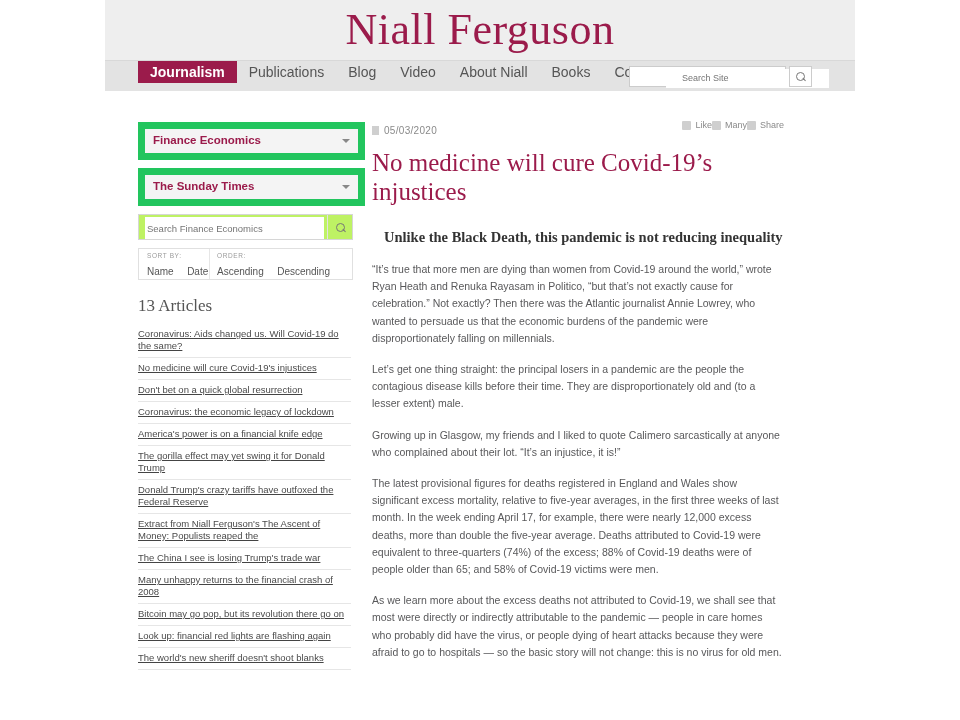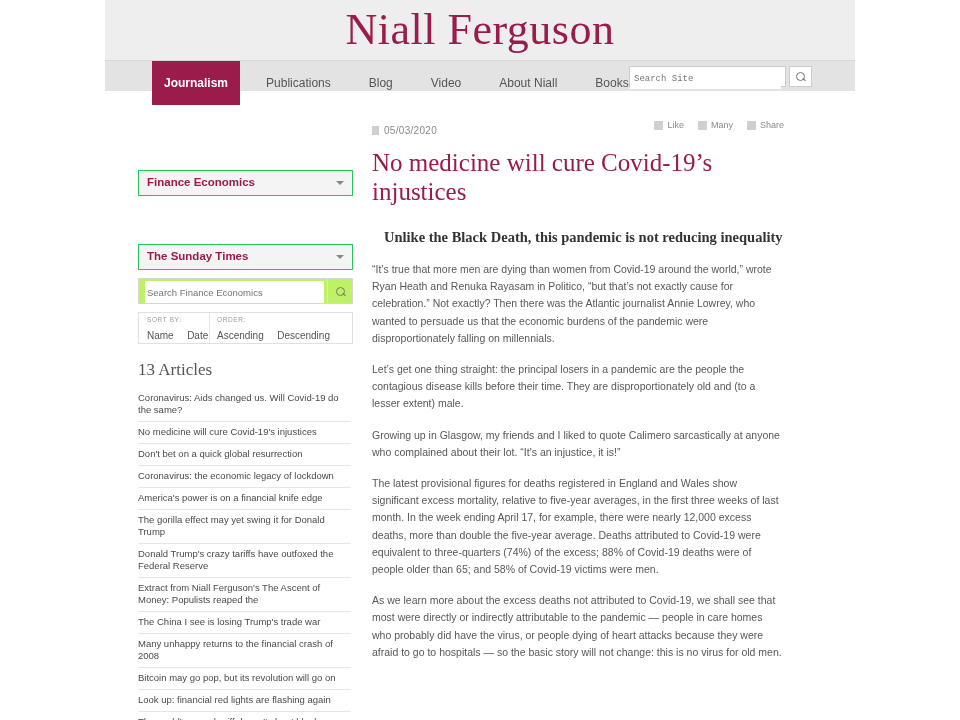--- a/index.html
+++ b/index.html
@@ -55,25 +55,24 @@
     left: 33px;
     top: 0;
     height: 30px;
     display: flex;
     align-items: stretch;
   }
   .nav-item {
     display: flex;
     align-items: center;
     padding: 0 12px;
-    font-size: 12px;
+    font-size: 14px;
     color: #555;
-    height: 44px;
+    height: 22px;
     white-space: nowrap;
-    margin-left: 14px;
   }
   .nav-item.active {
     background: #9b1b4b;
     color: #ffffff;
     font-weight: bold;
   }
   .nav-social {
     display: flex;
     align-items: center;
     gap: 5px;
@@ -98,22 +97,23 @@
     background: #ffffff;
     border: 1px solid #cccccc;
   }
   .search-box input {
     border: 0;
     outline: none;
     width: 145px;
     height: 17px;
     font-size: 9px;
     color: #999;
-    padding-left: 4px;
-    font-family: Liberation Mono, monospace;
+    padding-left: 16px;
+    font-family: Liberation Sans, sans-serif;
+    margin-left: 36px;
   }
   .search-btn {
     position: absolute;
     left: 684px;
     top: 5px;
     width: 21px;
     height: 19px;
     background: #ffffff;
     border: 1px solid #cccccc;
     display: flex;
@@ -143,23 +143,22 @@
     position: absolute;
     left: 138px;
     top: 122px;
     width: 215px;
   }
   .dropdown {
     position: relative;
     width: 213px;
     height: 24px;
     background: #f4f4f4;
-    border: 1px solid #22c55e;
+    border: 7px solid #22c55e;
     margin-bottom: 8px;
-    margin-top: 48px;
   }
   .dropdown .label {
     position: absolute;
     left: 8px;
     top: 5px;
     font-size: 11.5px;
     color: #9b1b4b;
     font-weight: bold;
   }
   .caret {
@@ -232,20 +231,21 @@
   }
   .articles-count {
     margin-top: 16px;
     font-family: "Liberation Serif", serif;
     font-size: 17px;
     color: #555;
   }
   .article-list {
     margin-top: 8px;
     width: 213px;
+    text-decoration: underline;
   }
   .article-list .item {
     font-size: 9.5px;
     line-height: 12px;
     color: #4a4a4a;
     padding: 4px 0 5px 0;
     border-bottom: 1px solid #e6e6e6;
   }
   
   .main {
@@ -269,21 +269,21 @@
     height: 9px;
     background: #cfcfcf;
     margin-right: 5px;
     vertical-align: -1px;
   }
   .actions {
     position: absolute;
     right: 0;
     top: 0;
     display: flex;
-    gap: 14px;
+    gap: 0;
     align-items: center;
     padding-left: 9px;
   }
   .action {
     font-size: 9px;
     color: #8a8a8a;
     display: flex;
     align-items: center;
     gap: 4px;
   }
@@ -392,21 +392,21 @@
       <div class="item">Coronavirus: Aids changed us. Will Covid-19 do the same?</div>
       <div class="item">No medicine will cure Covid-19's injustices</div>
       <div class="item">Don't bet on a quick global resurrection</div>
       <div class="item">Coronavirus: the economic legacy of lockdown</div>
       <div class="item">America's power is on a financial knife edge</div>
       <div class="item">The gorilla effect may yet swing it for Donald Trump</div>
       <div class="item">Donald Trump's crazy tariffs have outfoxed the Federal Reserve</div>
       <div class="item">Extract from Niall Ferguson's The Ascent of Money: Populists reaped the</div>
       <div class="item">The China I see is losing Trump's trade war</div>
       <div class="item">Many unhappy returns to the financial crash of 2008</div>
-      <div class="item">Bitcoin may go pop, but its revolution will go on</div>
+      <div class="item">Bitcoin may go pop, but its revolution there go on</div>
       <div class="item">Look up: financial red lights are flashing again</div>
       <div class="item">The world's new sheriff doesn't shoot blanks</div>
     </div>
   </div>
 
   <div class="main">
     <div class="meta-row">
       <span class="date">
         <span class="doc-icon"></span><span>05/03/2020</span>
       </span>

